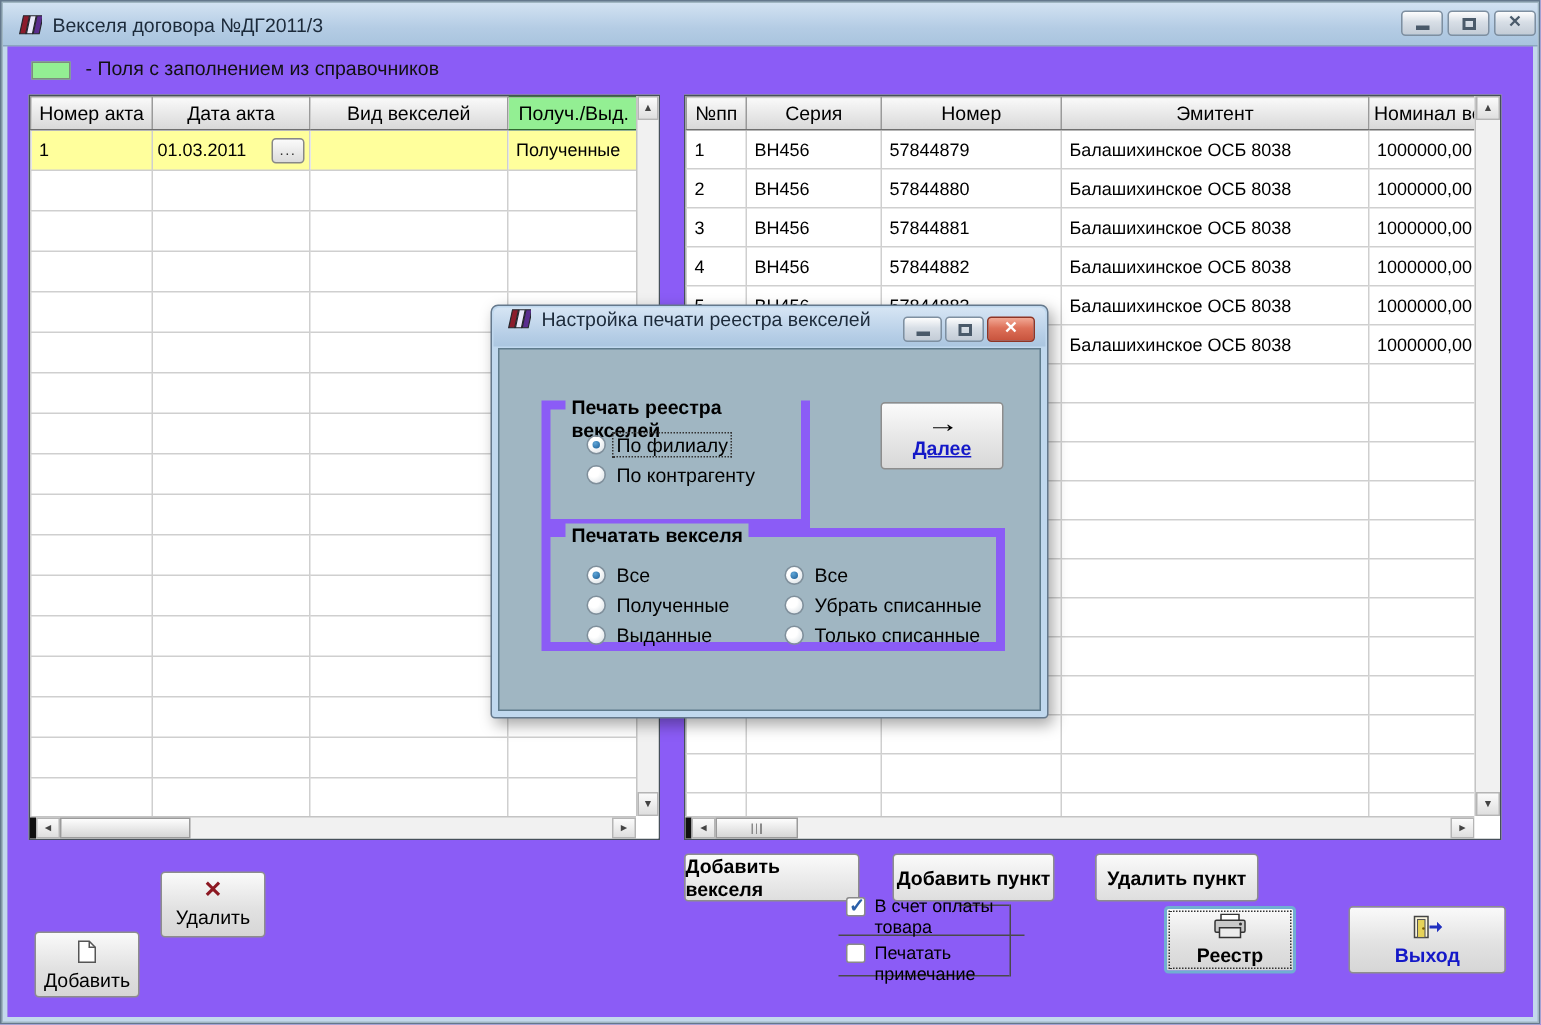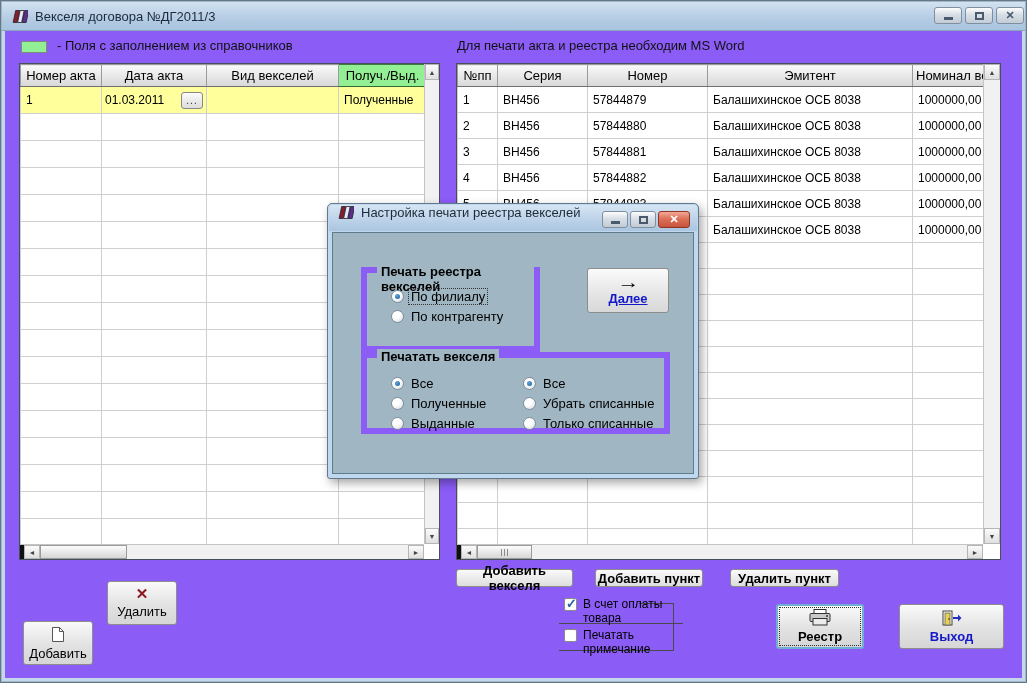--- a/index.html
+++ b/index.html
@@ -64,23 +64,23 @@
   .arr-l::after { content:"◄"; } .arr-r::after { content:"►"; }
   .arr-u::after { content:"▲"; } .arr-d::after { content:"▼"; }
 
   
   .pushbtn { position:absolute; border:1px solid #8d8d8d; border-radius:3px;
              background:linear-gradient(#fafafa,#e2e2e2 55%,#d6d6d6);
              display:flex; flex-direction:column; align-items:center; justify-content:center; gap:3px;
              font-size:13px; color:#000; }
   .pushbtn .blabel { font-size:13px; }
   .bold { font-weight:bold; }
-  .flatbtn { position:absolute; height:18px; border:1px solid #8d8d8d; border-radius:3px;
+  .flatbtn { position:absolute; height:32px; border:1px solid #8d8d8d; border-radius:3px;
              background:linear-gradient(#fafafa,#dedede); font-size:13px; font-weight:bold; color:#000;
-             display:flex; align-items:center; justify-content:center;text-align:center; }
+             display:flex; align-items:center; justify-content:center; }
   .blue-label { color:#1418c8; }
   .focus-ring { outline:1px dotted #333; outline-offset:-4px; border:2px solid #70aed2 !important; }
   .x-icon { font-size:15px; font-weight:bold; color:#8c1822; line-height:14px; }
 
   
   .cb-row { position:absolute; display:flex; gap:6px; }
   .cb-box { width:13px; height:13px; background:#fff; border:1px solid #8a8a8a; border-radius:2px; position:relative; flex:none; margin-top:1px; }
   .cb-box.checked::after { content:"✓"; position:absolute; left:1px; top:-3px; font-size:13px; font-weight:bold; color:#2b5fa8; }
   .cb-label { font-size:12px; line-height:14px; width:84px; color:#000; }
   .pline { position:absolute; background:#4a4a4a; }
@@ -138,21 +138,20 @@
       <div class="glyph-max"></div>
     </div>
   <div class="winbtn wb-close">
       <span class="glyph-x">✕</span>
     </div>
 
   <div class="client">
 
     <div class="legend-swatch"></div>
     <div class="legend-text">-  Поля с заполнением из справочников</div>
-    <div class="msword-note">Для печати акта и реестра необходим MS Word</div>
 
     <div class="tframe tf-left">
       <table class="grid grid-left" style="width:406px;">
         <colgroup>
             <col style="width:81px">
             <col style="width:105px">
             <col style="width:132px">
             <col style="width:88px">
           </colgroup>
         <thead>

